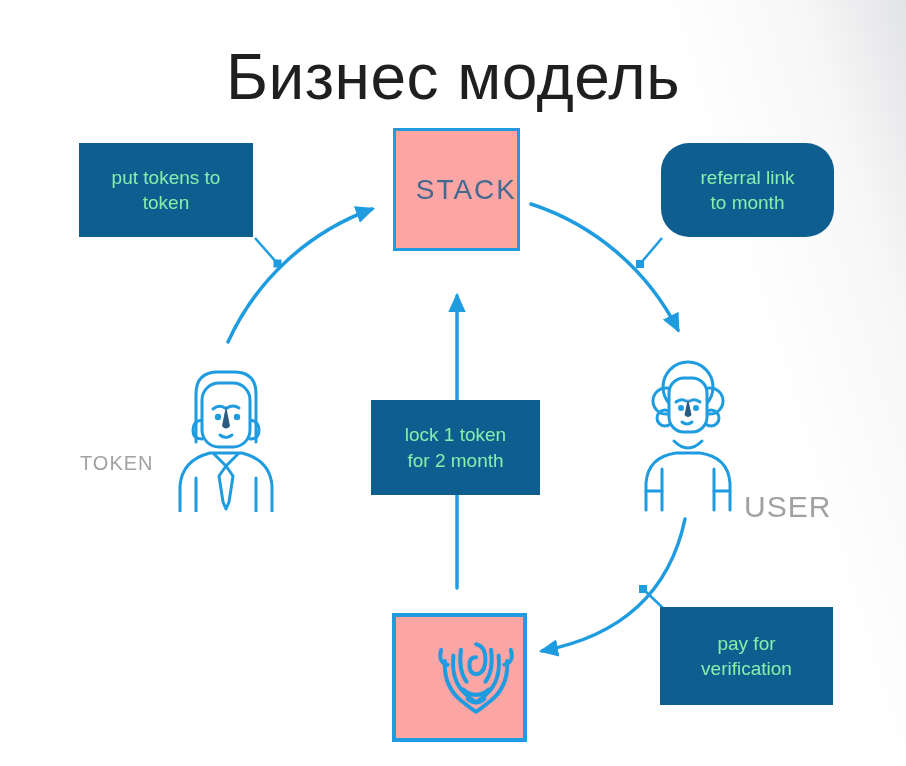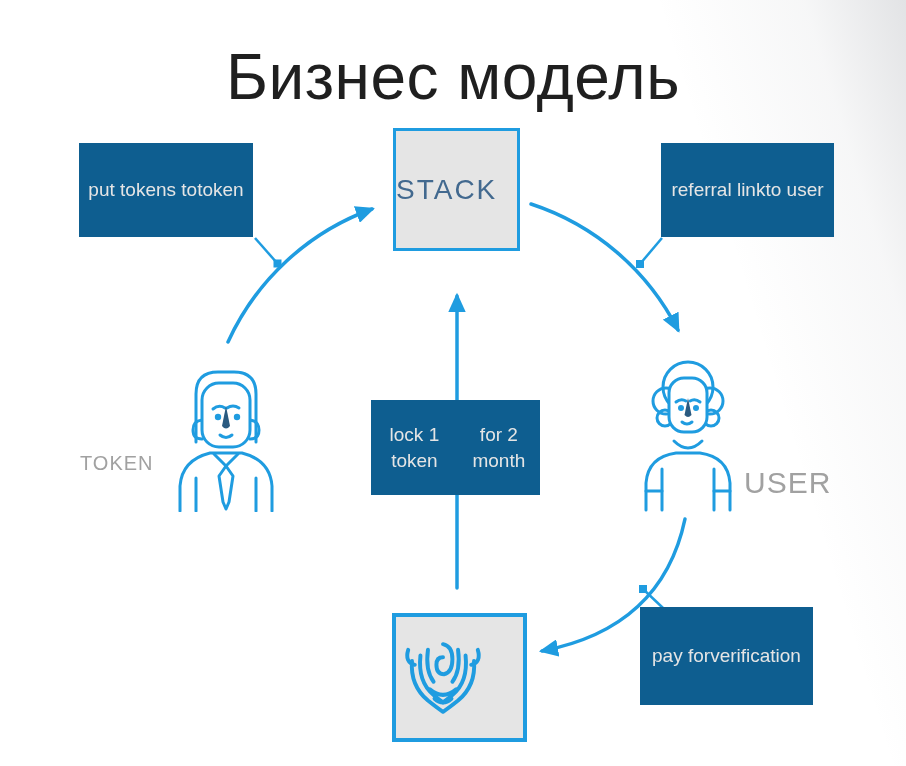--- a/index.html
+++ b/index.html
@@ -9,40 +9,40 @@
   }
   .bg-shade{
     position:absolute;inset:0;pointer-events:none;
     background:linear-gradient(253deg, rgba(110,115,125,0.20) 0%, rgba(110,115,125,0.06) 9%, rgba(255,255,255,0) 22%);
   }
   .title{
     position:absolute;top:-4px;left:0;width:100%;text-align:center;
     font-size:64px;font-weight:300;color:#1f1f1f;letter-spacing:.5px;line-height:1.2;
   }
   .flow-label{
-    position:absolute;background:#0e5e90;color:#e5e5e5;
-    display:flex;align-items:center;justify-content:center;
+    position:absolute;background:#0e5e90;color:#86efac;
+    display:flex;flex-direction:column;align-items:center;justify-content:center;
     font-size:19px;line-height:1.32;text-align:center;z-index:3;
   }
   .lbl-put{left:79px;top:143px;width:174px;height:94px;}
-  .lbl-ref{left:661px;top:143px;width:173px;height:94px;}
+  .lbl-ref{left:661px;top:143px;width:173px;height:94px;border-radius:28px;}
   .lbl-lock{left:371px;top:400px;width:169px;height:95px;}
-  .lbl-pay{left:640px;top:607px;width:173px;height:98px;}
+  .lbl-pay{left:660px;top:607px;width:173px;height:98px;}
   .node-box{
-    position:absolute;background:#e5e5e5;border:3px solid #1f9ce0;
-    display:flex;align-items:center;justify-content:flex-start;z-index:2;
+    position:absolute;background:#fca5a5;border:3px solid #1f9ce0;
+    display:flex;align-items:center;justify-content:flex-end;z-index:2;
   }
   .stack-box{left:393px;top:128px;width:121px;height:117px;}
   .stack-box span{font-size:28px;letter-spacing:2px;color:#42698f;}
   .fp-box{left:392px;top:613px;width:127px;height:121px;border-width:4px;}
   .gray-label{
     position:absolute;color:#a1a1a1;letter-spacing:1px;z-index:2;line-height:1.12;
   }
   .lbl-holder{left:80px;top:452px;font-size:20px;}
-  .lbl-user{left:744px;top:466px;font-size:30px;}
+  .lbl-user{left:744px;top:490px;font-size:30px;}
   .arrow-layer{position:absolute;left:0;top:0;z-index:1;}
   .person{position:absolute;z-index:2;}
 </style>
 </head>
 <body>
 
 <div id="canvas">
   <div class="bg-shade"></div>
 
   <h1 class="title">Бизнес модель</h1>
@@ -74,21 +74,21 @@
   <div class="node-box stack-box">
     <span>STACK</span>
   </div>
 
   <div class="flow-label lbl-put">
     <span>put tokens to</span>
     <span>token</span>
   </div>
   <div class="flow-label lbl-ref">
     <span>referral link</span>
-    <span>to user</span>
+    <span>to month</span>
   </div>
   <div class="flow-label lbl-lock">
     <span>lock 1 token</span>
     <span>for 2 month</span>
   </div>
   <div class="flow-label lbl-pay">
     <span>pay for</span>
     <span>verification</span>
   </div>
 

